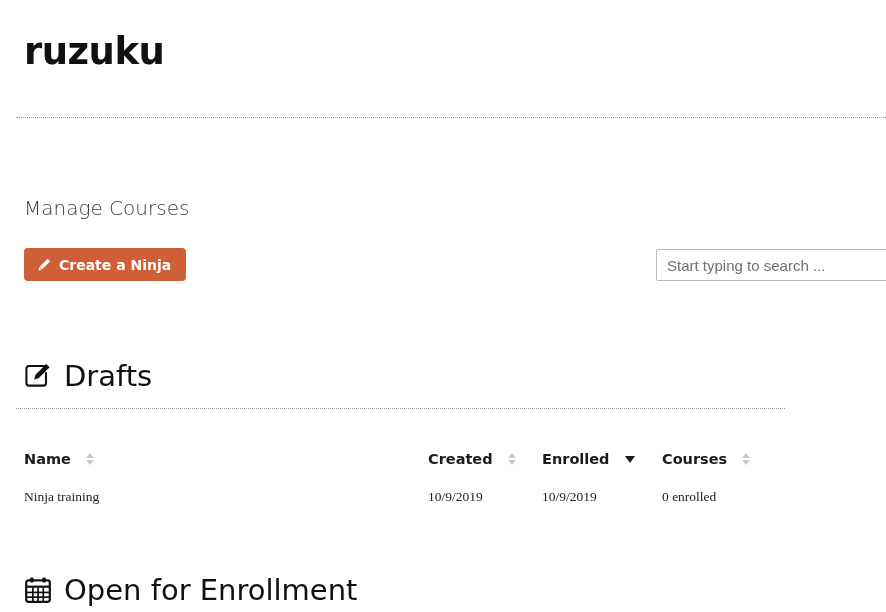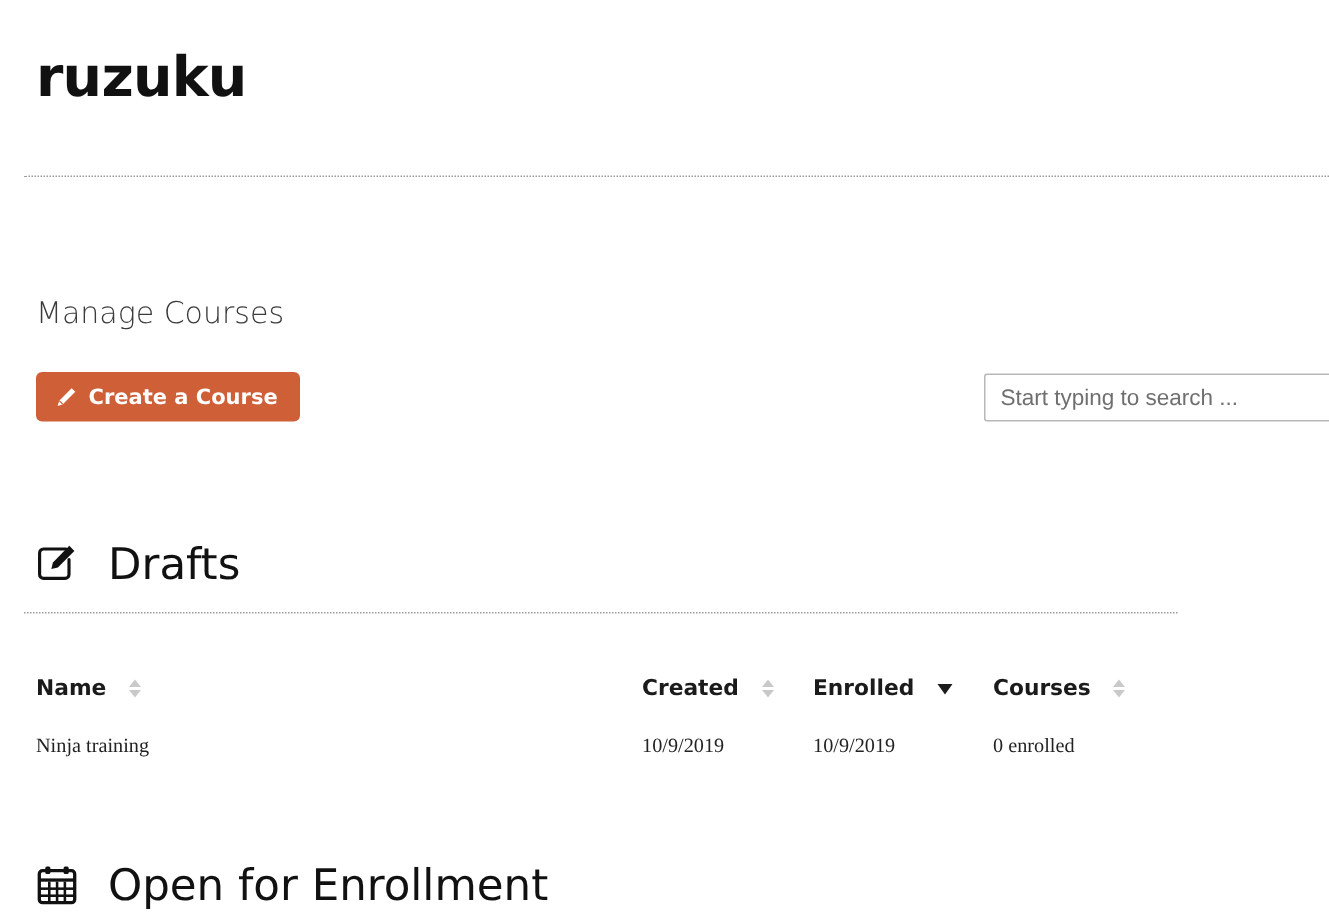--- a/index.html
+++ b/index.html
@@ -121,21 +121,21 @@
   .section {
     position: absolute;
     left: 0;
     width: 886px;
   }
   .section-head {
     position: absolute;
     left: 24px;
     display: flex;
     align-items: center;
-    gap: 20px;
+    gap: 12px;
     white-space: nowrap;
   }
   .section-ico {
     width: 28px;
     height: 28px;
     flex: 0 0 28px;
     display: block;
   }
   .section-ico svg { display: block; }
   .section-title {
@@ -229,21 +229,21 @@
 
   <h1 class="page-title">Manage Courses</h1>
 
   <button class="create-button" style="background: rgb(207, 95, 55);">
     <span class="pencil-ico">
       <svg viewBox="0 0 16 16" width="14" height="14" aria-hidden="true">
         <path d="M12.3 0.9 L15.1 3.7 L5.6 13.2 L1.6 14.4 L2.8 10.4 Z" fill="#ffffff"></path>
         <path d="M2.9 10.5 L5.5 13.1" stroke="#cf5f37" stroke-width="0.9" fill="none"></path>
       </svg>
     </span>
-    <span>Create a Course</span>
+    <span>Create a Ninja</span>
   </button>
 
   <input class="search-box" type="text" value="" placeholder="Start typing to search ..." style="">
 
   <div class="section">
 
     <div class="section-head" style="top:358px;">
       <span class="section-ico">
         <svg viewBox="0 0 28 28" width="28" height="28" aria-hidden="true">
           <path d="M20 4 H5 A2.6 2.6 0 0 0 2.4 6.6 V21 A2.6 2.6 0 0 0 5 23.6 H19.4 A2.6 2.6 0 0 0 22 21 V11" fill="none" stroke="#111111" stroke-width="2.1" stroke-linecap="round"></path>

